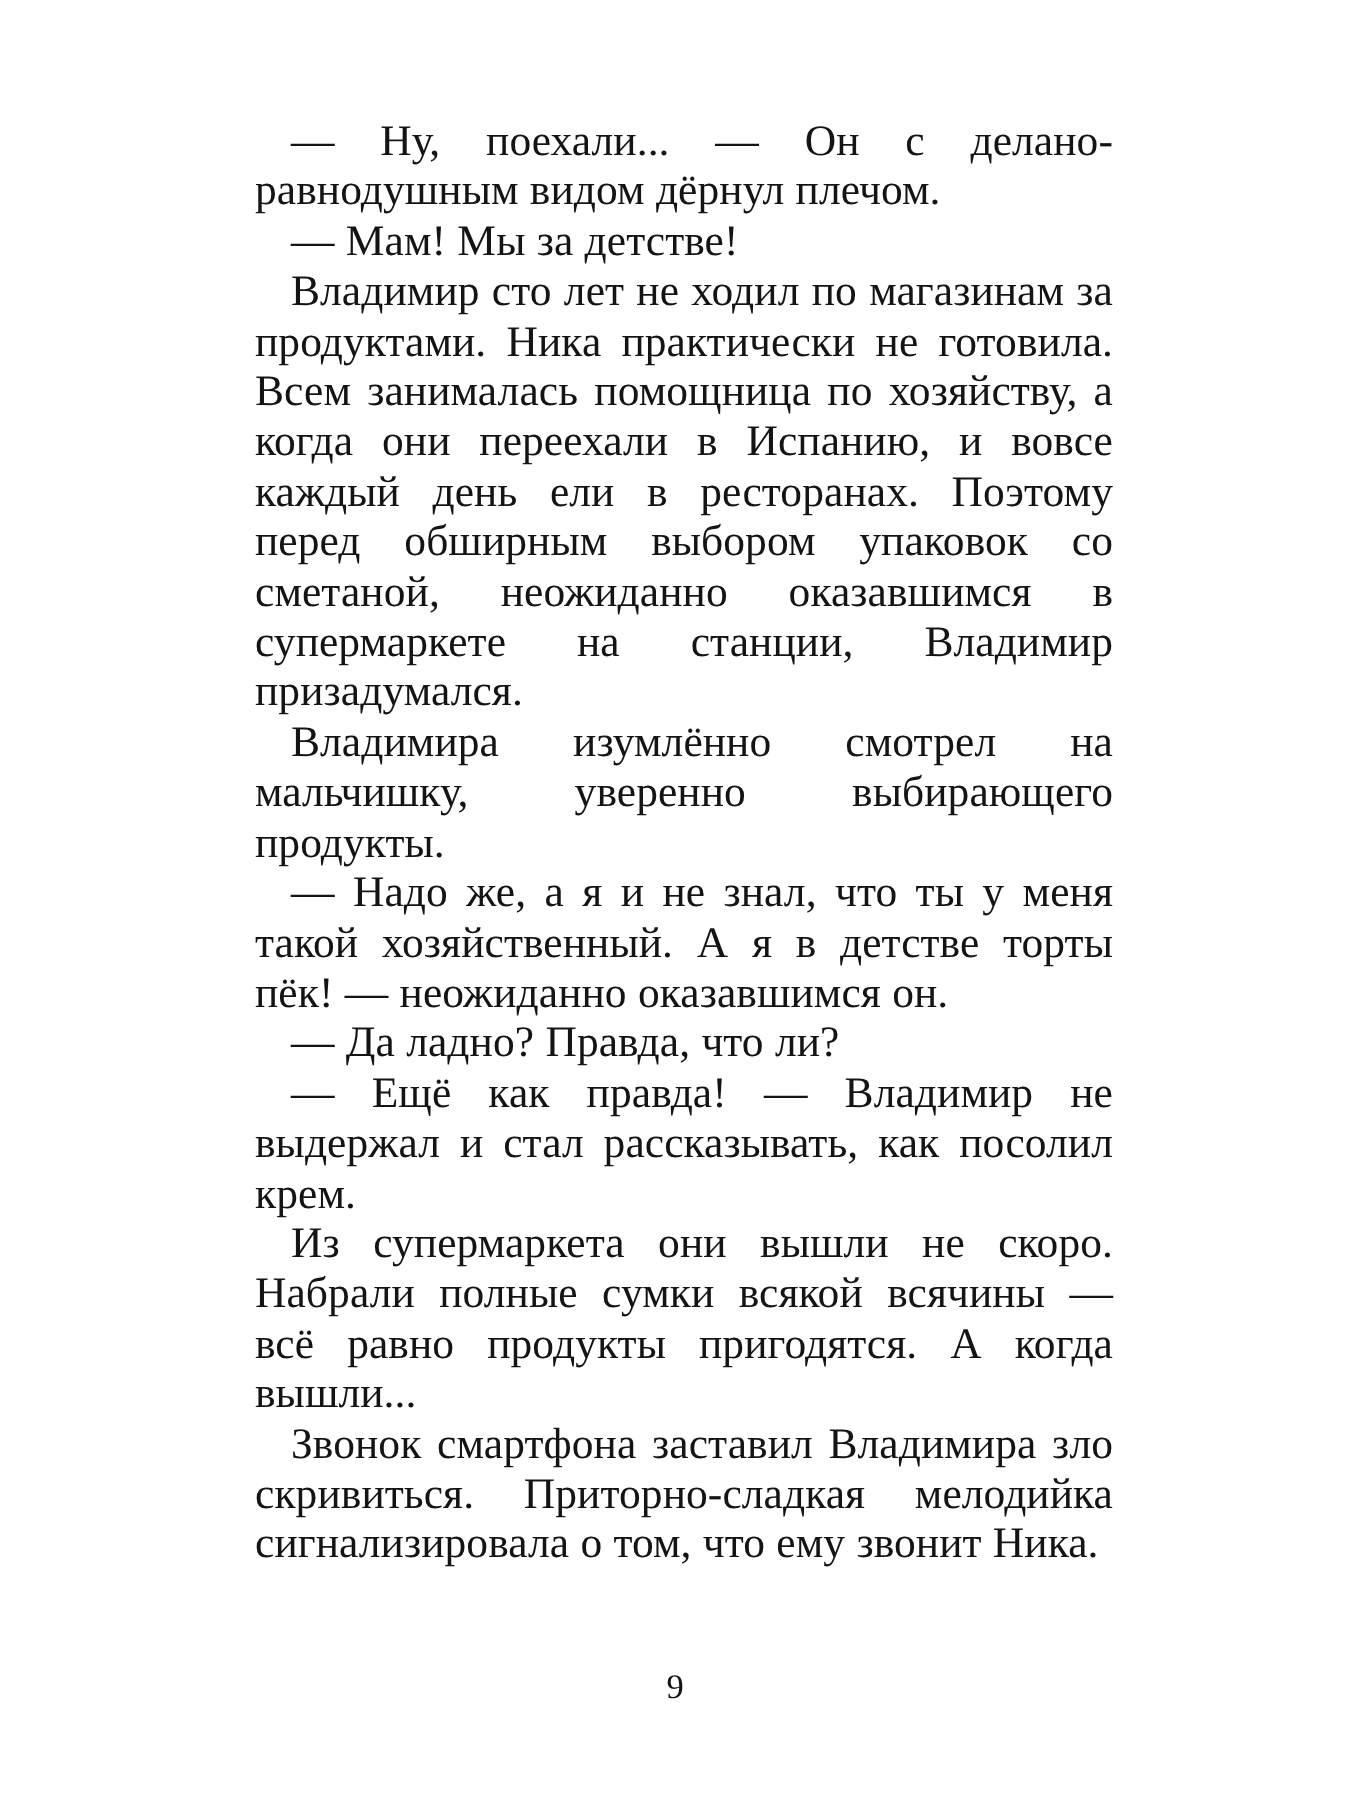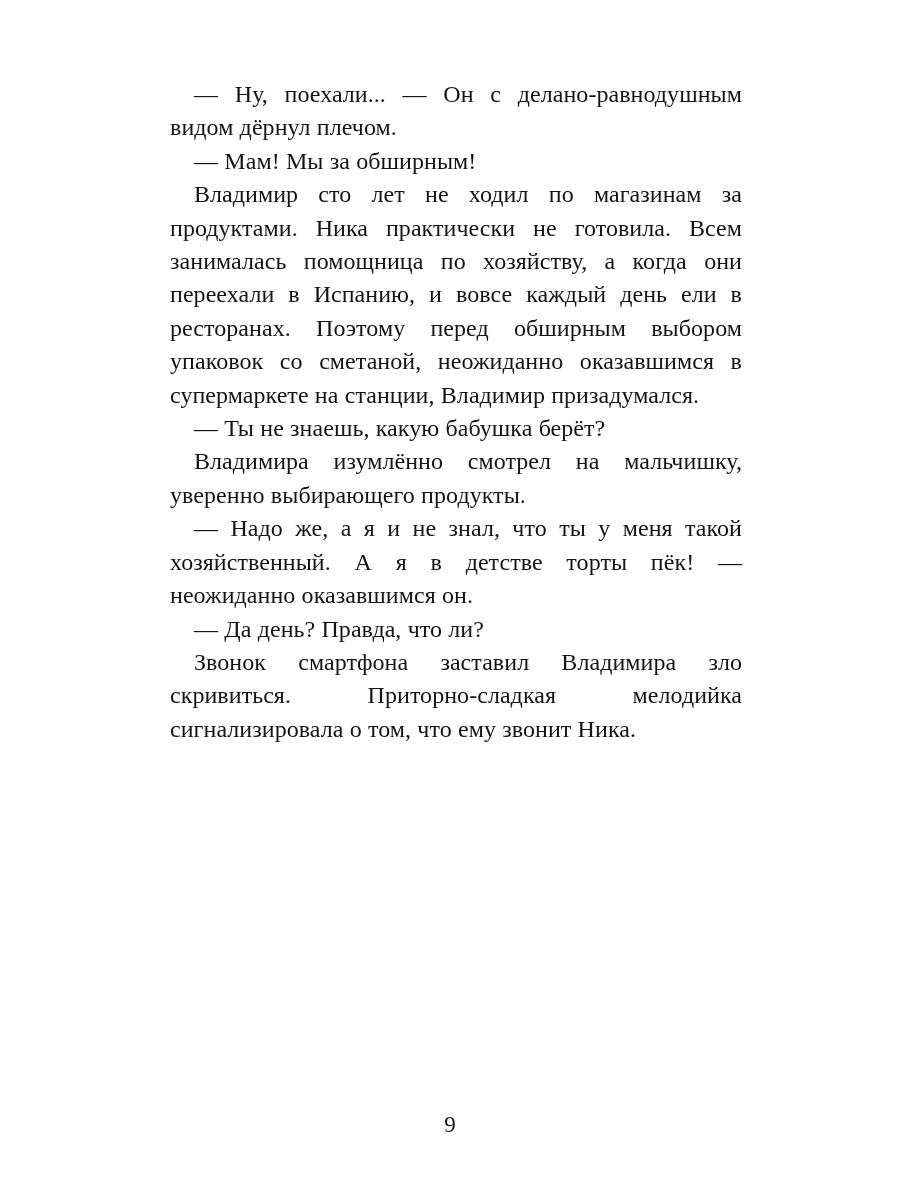--- a/index.html
+++ b/index.html
@@ -31,21 +31,21 @@
     left: 170px;
     top: 78px;
     width: 572px;
   }
 
   .para {
     margin: 0;
     text-align: justify;
     text-justify: inter-word;
     text-indent: 24px;
-    font-size: 24px;
+    font-size: 29px;
     line-height: 33.4px;
     letter-spacing: 0.05px;
     word-spacing: 0.2px;
     hyphens: manual;
   }
 
   
   .para + .para { margin-top: 0; }
 
   .page-number {
@@ -60,24 +60,25 @@
     font-family: "Liberation Serif", "DejaVu Serif", serif;
   }
 </style>
 </head>
 <body>
 
 <div class="page">
 
   <div class="text-block">
     <p class="para">— Ну, поехали... — Он с делано-равнодушным видом дёрнул плечом.</p>
-    <p class="para">— Мам! Мы за обширным!</p>
+    <p class="para">— Мам! Мы за детстве!</p>
     <p class="para">Владимир сто лет не ходил по магазинам за продуктами. Ника практически не готовила. Всем занималась помощница по хозяйству, а когда они переехали в Испанию, и вовсе каждый день ели в ресторанах. Поэтому перед обширным выбором упаковок со сметаной, неожиданно оказавшимся в супермаркете на станции, Владимир призадумался.</p>
-    <p class="para">— Ты не знаешь, какую бабушка берёт?</p>
     <p class="para">Владимира изумлённо смотрел на мальчишку, уверенно выбирающего продукты.</p>
     <p class="para">— Надо же, а я и не знал, что ты у меня такой хозяйственный. А я в детстве торты пёк! — неожиданно оказавшимся он.</p>
-    <p class="para">— Да день? Правда, что ли?</p>
+    <p class="para">— Да ладно? Правда, что ли?</p>
+    <p class="para">— Ещё как правда! — Владимир не выдержал и стал рассказывать, как посолил крем.</p>
+    <p class="para">Из супермаркета они вышли не скоро. Набрали полные сумки всякой всячины — всё равно продукты пригодятся. А когда вышли...</p>
     <p class="para">Звонок смартфона заставил Владимира зло скривиться. Приторно-сладкая мелодийка сигнализировала о том, что ему звонит Ника.</p>
   </div>
 
   <div class="page-number">9</div>
 
 </div>
 
 </body></html>

